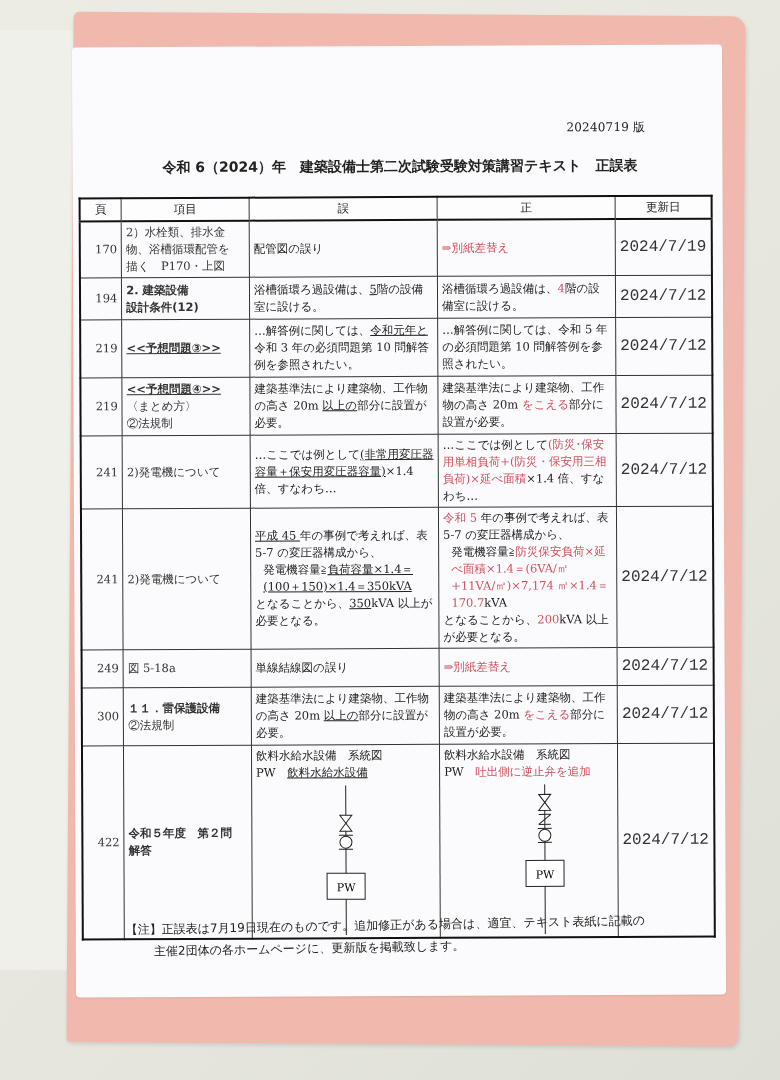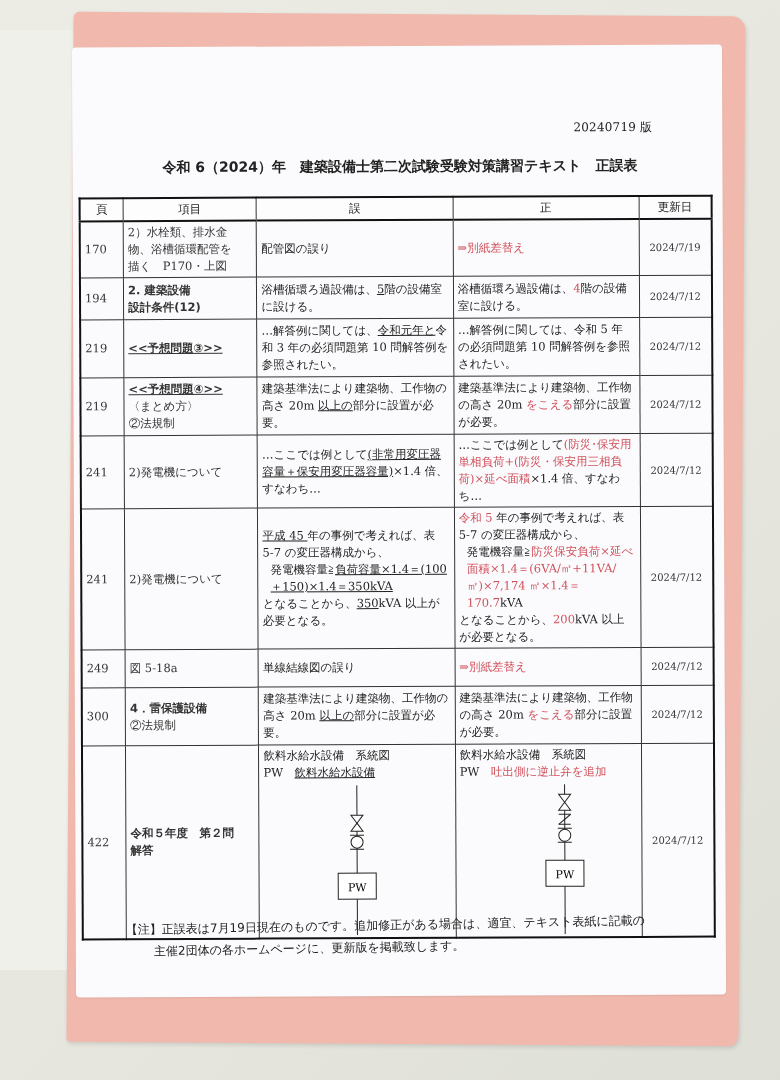--- a/index.html
+++ b/index.html
@@ -20,44 +20,44 @@
     transform: rotate(0.4deg);
     box-shadow: 1px 2px 4px rgba(0,0,0,0.12);
   }
   .page {
     position:absolute; left:74px; top:46px; width:650px; height:950px;
     background:#fbfbfd; border-radius:4px;
     transform: rotate(-0.25deg);
     box-shadow: 0 1px 2px rgba(0,0,0,0.08);
   }
   .version {
-    position:absolute; right:70px; top:74px; font-size:12px; letter-spacing:0.2px;
+    position:absolute; right:77px; top:74px; font-size:12px; letter-spacing:0.2px;
   }
   .title {
     position:absolute; left:90px; top:112px; font-size:14px; font-weight:bold;
     font-family:"DejaVu Sans","Liberation Sans",sans-serif; white-space:nowrap;
   }
   .title .sp { display:inline-block; width:14px; }
   table.errata {
     position:absolute; left:6px; top:150px; width:634px;
     border-collapse:collapse; font-size:11.5px; line-height:17px;
     border:2.5px solid #111;
   }
   table.errata th, table.errata td {
     border:1px solid #333; padding:2px 4px; vertical-align:middle;
   }
   table.errata th {
     font-weight:normal; font-size:11.5px; background:#fdfdfd; height:16px;
     border-bottom:2px solid #111;
   }
-  td.page-no { text-align:left; width:32px; color:#333; }
+  td.page-no { text-align:right; width:32px; color:#333; }
   td.item { width:118px; color:#333; }
   td.wrong { width:178px; }
   td.right { width:168px; }
-  td.date { width:60px; text-align:center; font-size:10px; color:#333; }
+  td.date { width:60px; text-align:left; font-size:16px; color:#333;font-family:Liberation Mono, monospace; }
   .bold { font-weight:bold; font-family:"DejaVu Sans","Liberation Sans",sans-serif; }
   .ul { text-decoration:underline; }
   .red { color:#d0505a;margin-top:39px; }
   .diagram-cell { position:relative; height:188px; vertical-align:top !important; }
   .diagram-cell .lbl { display:block; }
   .diagram { position:absolute; left:0; top:40px; width:100%; height:150px; }
   .note {
     position:absolute; left:50px; top:868px; font-size:12px; line-height:22px;
     font-family:"DejaVu Sans","Liberation Sans",sans-serif;
     transform: rotate(-0.8deg);
@@ -170,21 +170,21 @@
           <div>図 5-18a</div>
         </td>
         <td class="wrong">単線結線図の誤り</td>
         <td class="right red">⇒別紙差替え</td>
         <td class="date">2024/7/12</td>
       </tr>
 
       <tr style="height:58px">
         <td class="page-no">300</td>
         <td class="item">
-          <div class="bold">4．雷保護設備</div>
+          <div class="bold">１１．雷保護設備</div>
           <div>②法規制</div>
         </td>
         <td class="wrong"><span>建築基準法により建築物、工作物の高さ 20m </span><span class="ul">以上の</span><span>部分に設置が必要。</span></td>
         <td class="right"><span>建築基準法により建築物、工作物の高さ 20m </span><span class="red">をこえる</span><span>部分に設置が必要。</span></td>
         <td class="date">2024/7/12</td>
       </tr>
 
       <tr style="height:192px">
         <td class="page-no">422</td>
         <td class="item bold">

